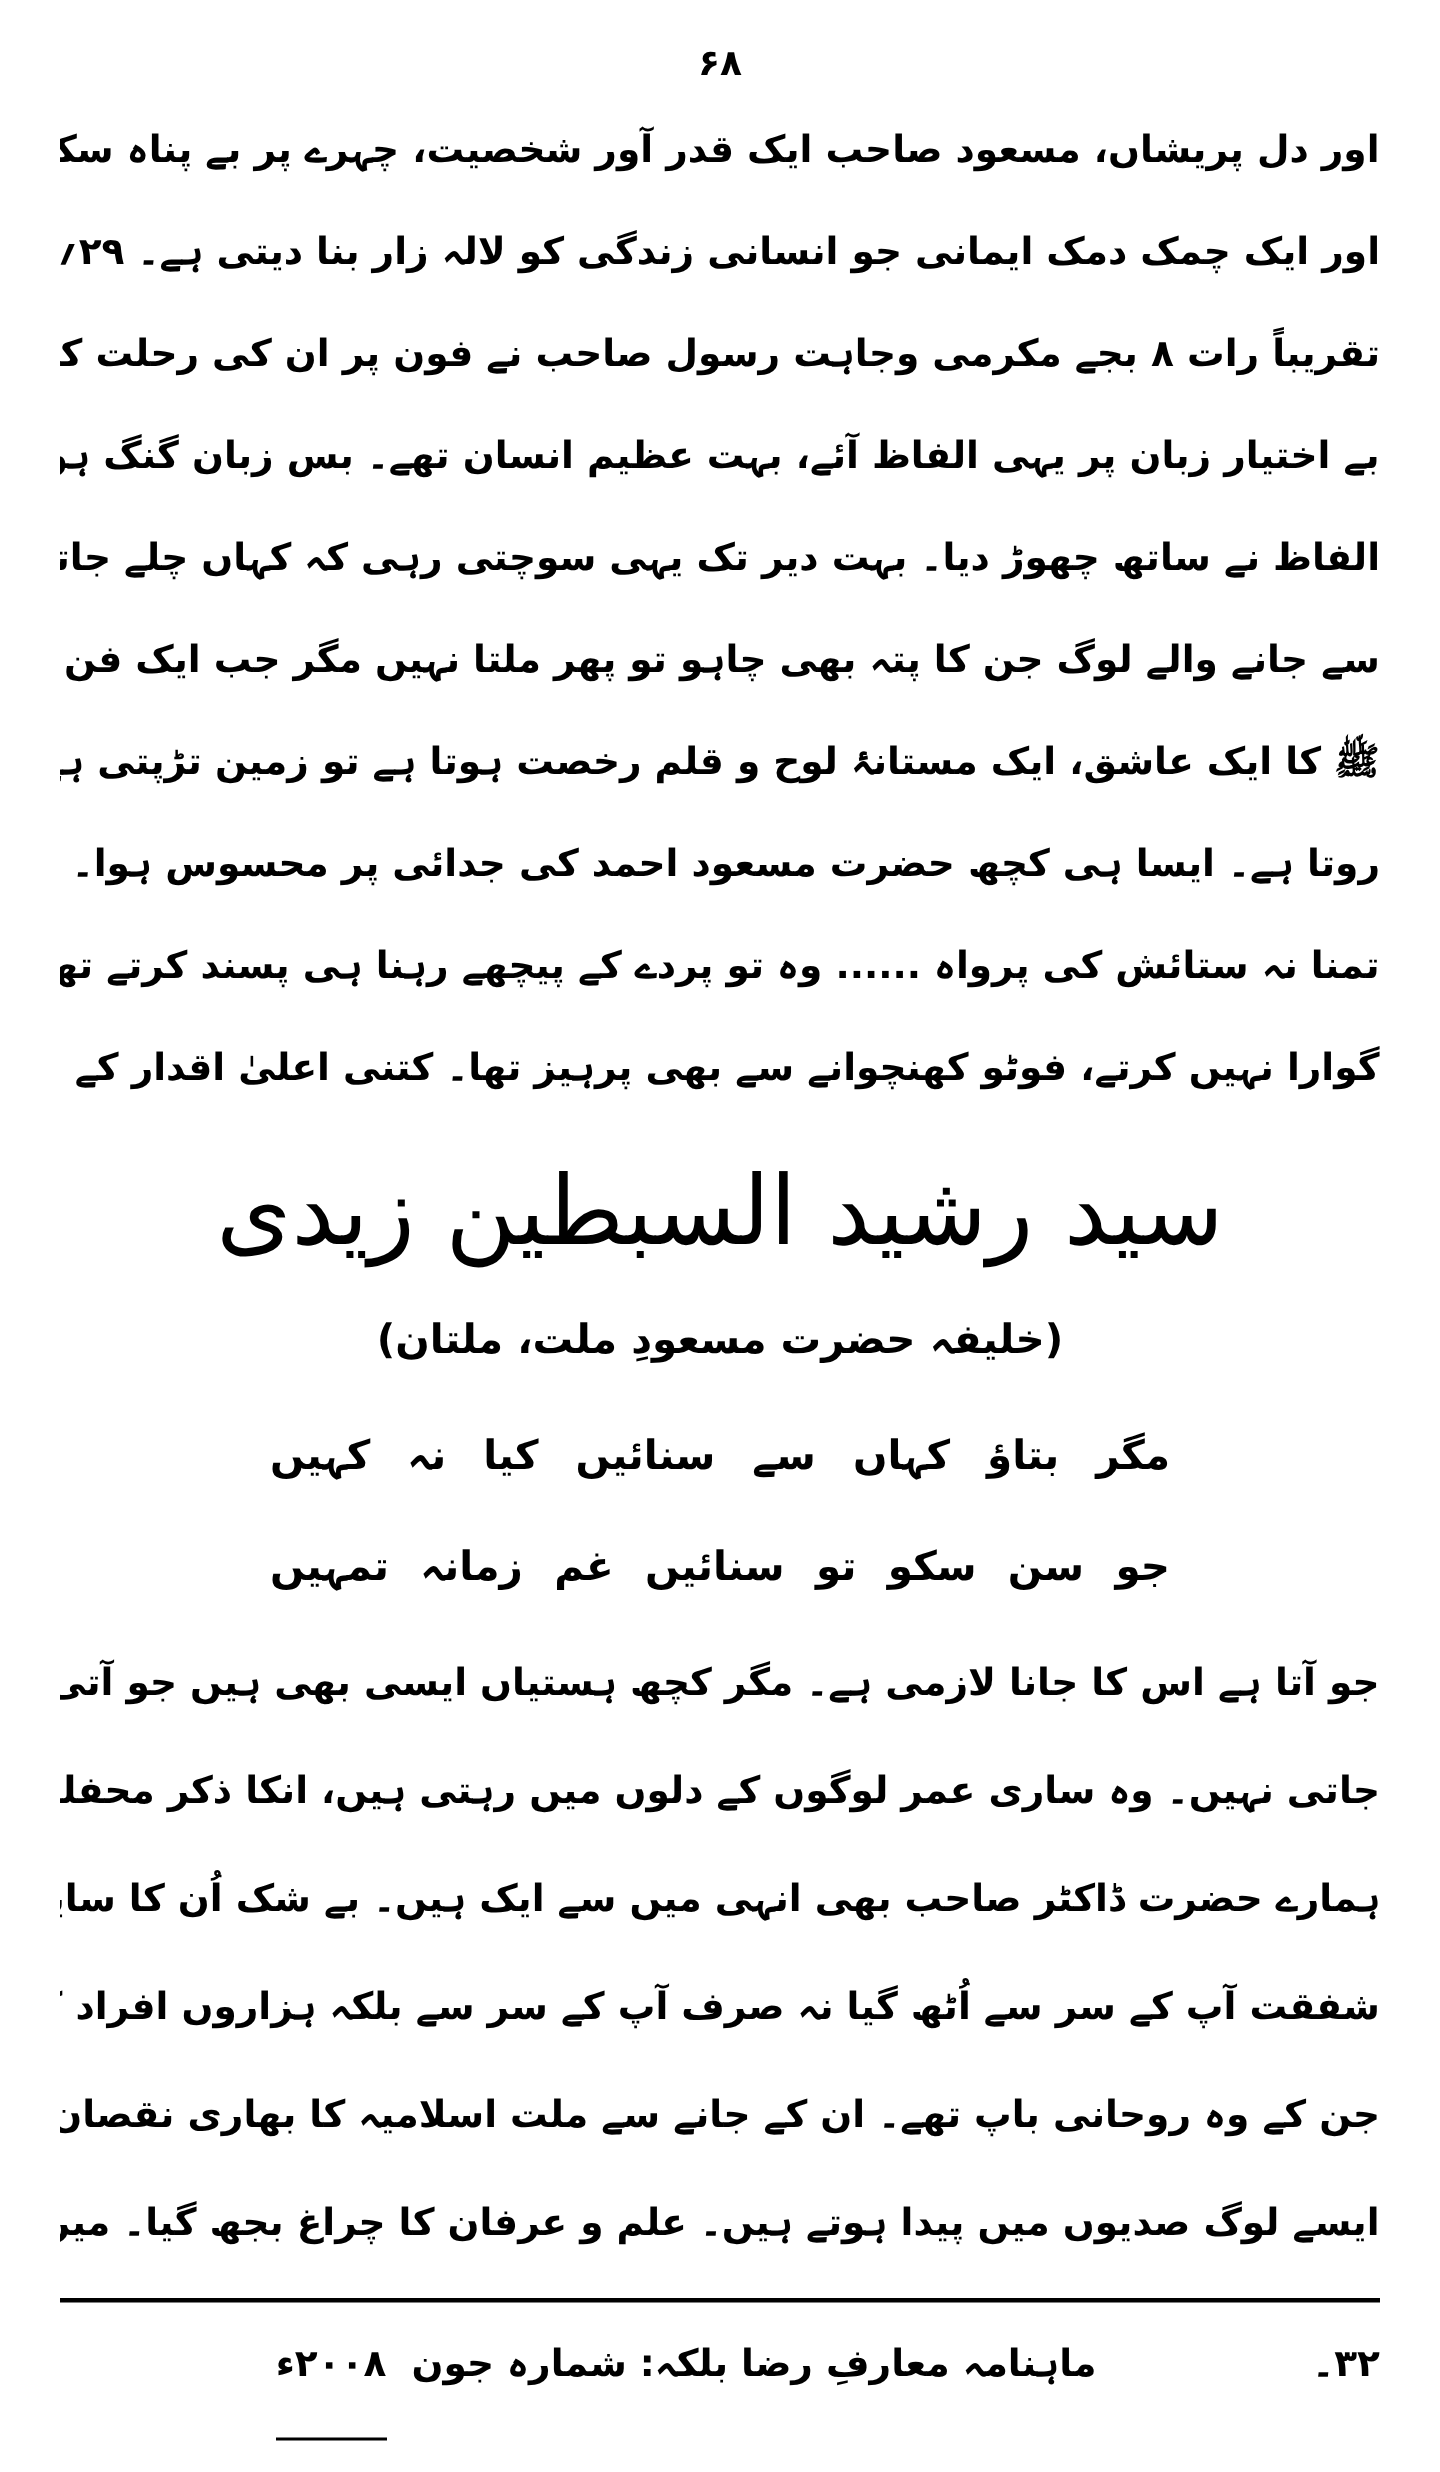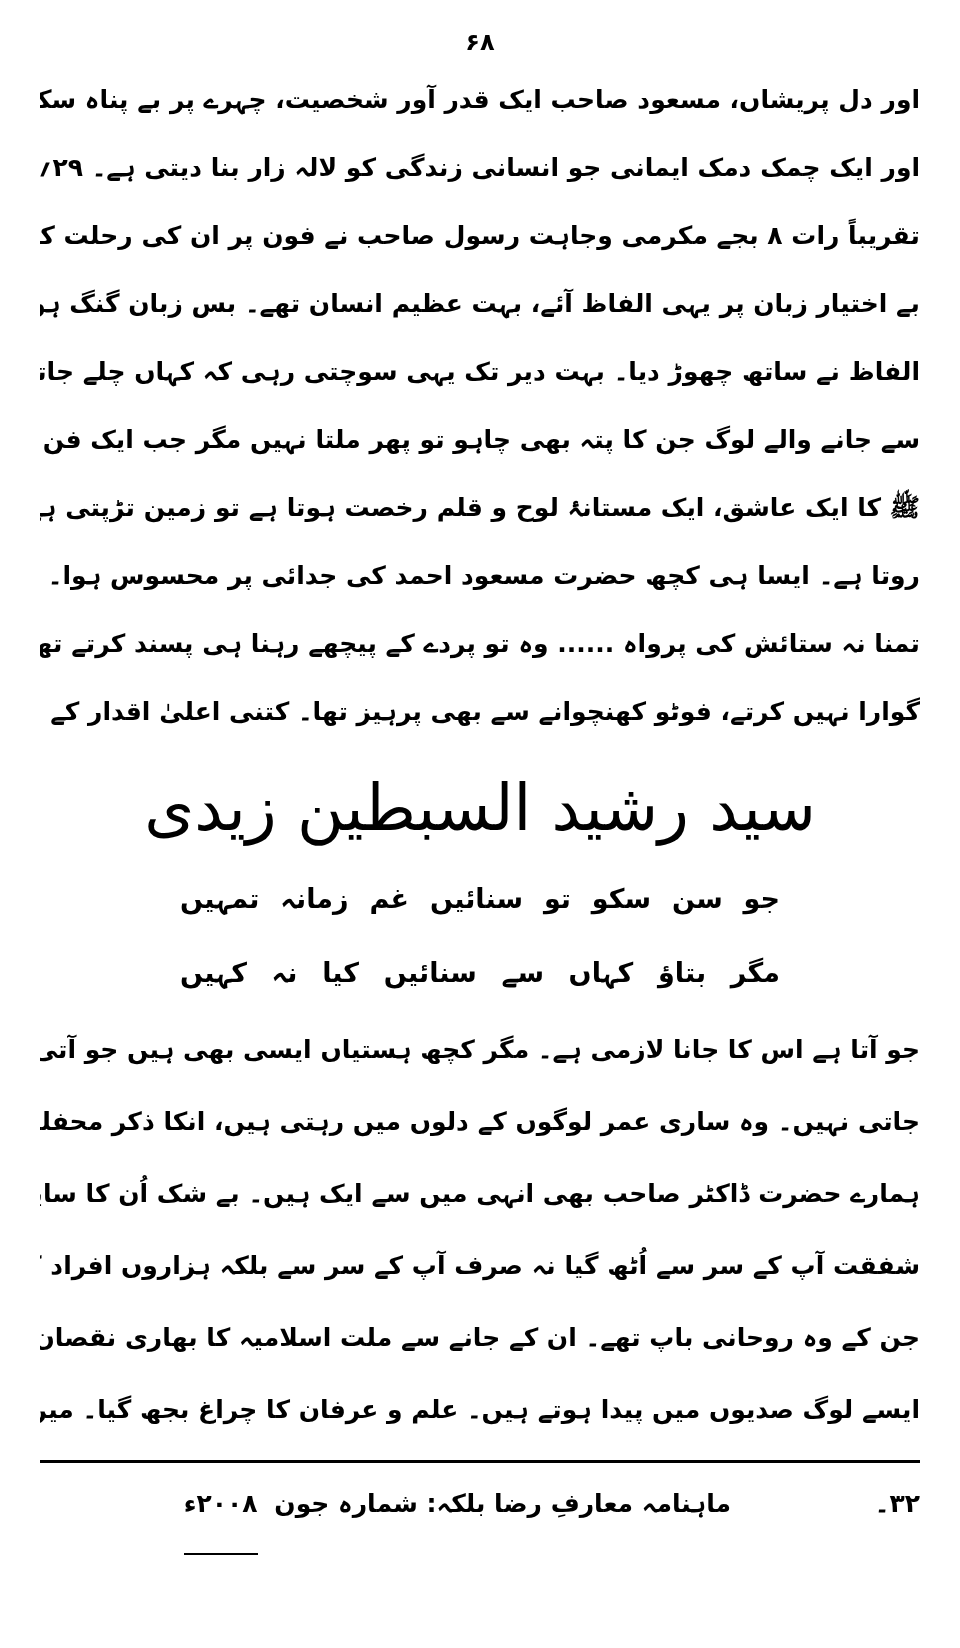--- a/index.html
+++ b/index.html
@@ -102,24 +102,25 @@
     <div class="line">الفاظ نے ساتھ چھوڑ دیا۔ بہت دیر تک یہی سوچتی رہی کہ کہاں چلے جاتے ہیں دنیا</div>
     <div class="line">سے جانے والے لوگ جن کا پتہ بھی چاہو تو پھر ملتا نہیں مگر جب ایک فن کار، رسول اللہ</div>
     <div class="line">ﷺ کا ایک عاشق، ایک مستانۂ لوح و قلم رخصت ہوتا ہے تو زمین تڑپتی ہے اور آسمان</div>
     <div class="line">روتا ہے۔ ایسا ہی کچھ حضرت مسعود احمد کی جدائی پر محسوس ہوا۔ ایسا شخص جسے نہ صلے کی</div>
     <div class="line">تمنا نہ ستائش کی پرواہ ...... وہ تو پردے کے پیچھے رہنا ہی پسند کرتے تھے۔ کبھی اسٹیج پر آنا</div>
     <div class="line">گوارا نہیں کرتے، فوٹو کھنچوانے سے بھی پرہیز تھا۔ کتنی اعلیٰ اقدار کے مالک تھے۔ ۳۲</div>
   </div>
 
   <h1 class="heading">سید رشید السبطین زیدی</h1>
 
+  <div class="subtitle">(خلیفہ حضرت مسعودِ ملت، ملتان)</div>
 
   <div class="poetry">
+    <div class="verse">مگر بتاؤ کہاں سے سنائیں کیا نہ کہیں</div>
     <div class="verse">جو سن سکو تو سنائیں غم زمانہ تمہیں</div>
-    <div class="verse">مگر بتاؤ کہاں سے سنائیں کیا نہ کہیں</div>
   </div>
 
   <div class="para para2">
     <div class="line">جو آتا ہے اس کا جانا لازمی ہے۔ مگر کچھ ہستیاں ایسی بھی ہیں جو آتی تو ہیں مگر</div>
     <div class="line">جاتی نہیں۔ وہ ساری عمر لوگوں کے دلوں میں رہتی ہیں، انکا ذکر محفلوں میں ہوتا ہے۔</div>
     <div class="line">ہمارے حضرت ڈاکٹر صاحب بھی انہی میں سے ایک ہیں۔ بے شک اُن کا سایہ</div>
     <div class="line">شفقت آپ کے سر سے اُٹھ گیا نہ صرف آپ کے سر سے بلکہ ہزاروں افراد کے سر سے</div>
     <div class="line">جن کے وہ روحانی باپ تھے۔ ان کے جانے سے ملت اسلامیہ کا بھاری نقصان ہوا</div>
     <div class="line">ایسے لوگ صدیوں میں پیدا ہوتے ہیں۔ علم و عرفان کا چراغ بجھ گیا۔ میرا تعلق ان سے</div>
   </div>

